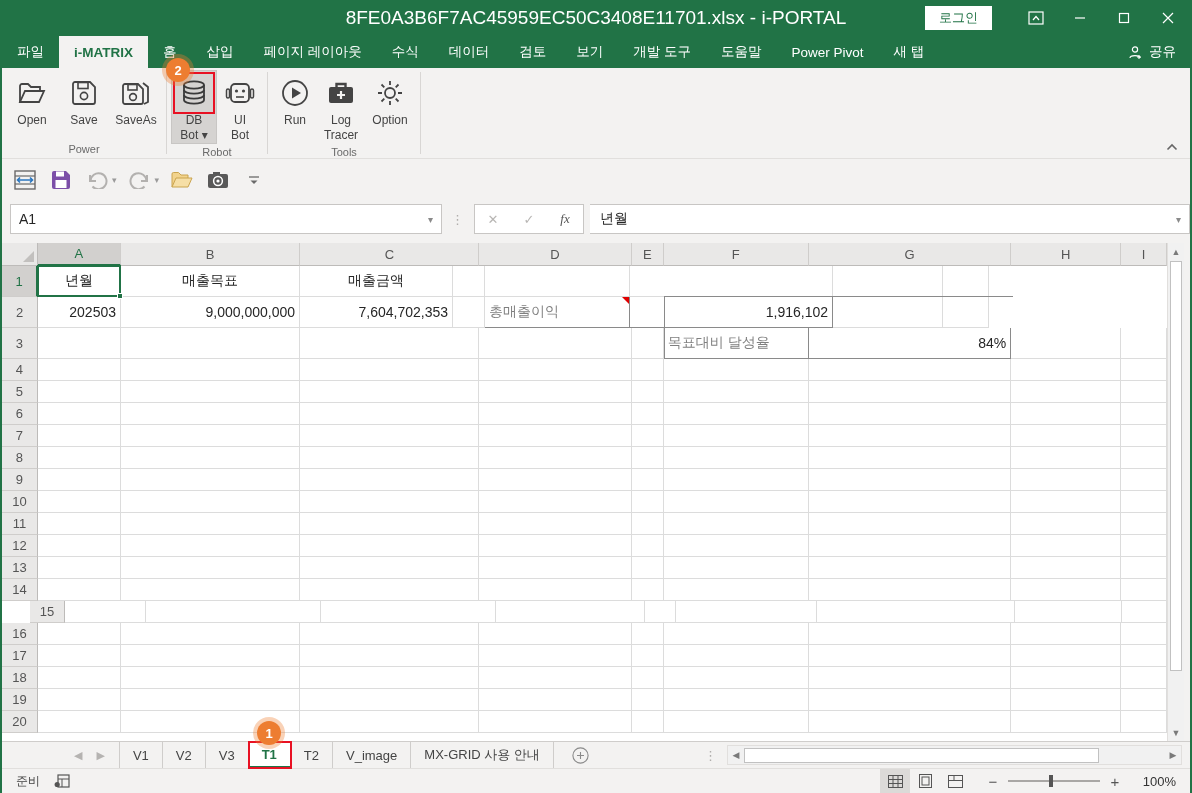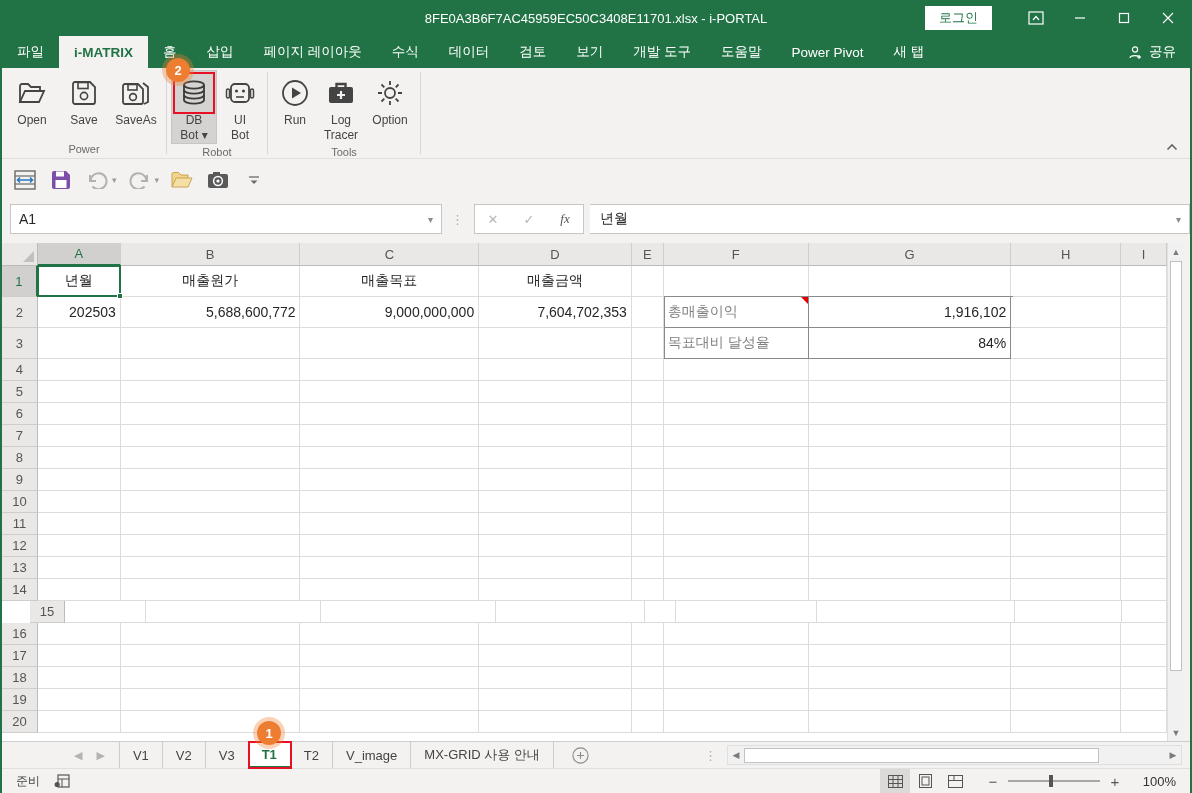--- a/index.html
+++ b/index.html
@@ -4,21 +4,21 @@
 <style>
   * { margin:0; padding:0; box-sizing:border-box; }
   html,body { width:1192px; height:793px; overflow:hidden; }
   body {
     font-family:"Liberation Sans","DejaVu Sans",sans-serif;
     font-size:13px; color:#262626; background:#fff;
     border-left:2px solid #217346; border-right:2px solid #217346;
   }
   
   .titlebar { height:36px; background:#217346; display:flex; align-items:center; color:#fff; position:relative; }
-  .title-text { position:absolute; left:0; right:0; text-align:center; font-size:13px; color:#fff; pointer-events:none; }
+  .title-text { position:absolute; left:0; right:0; text-align:center; font-size:19px; color:#fff; pointer-events:none; }
   .title-right { margin-left:auto; display:flex; align-items:center; gap:0; z-index:2; }
   .login-btn { background:#fff; color:#217346; font-size:13px; padding:3px 14px; margin-right:22px; cursor:pointer; }
   .win-btn { width:44px; height:30px; display:flex; align-items:center; justify-content:center; color:#fff; font-size:14px; cursor:pointer; }
   
   .ribbon-tabs { height:32px; background:#217346; display:flex; align-items:stretch; color:#fff; font-size:13.5px; }
   .rtab { padding:0 15px; display:flex; align-items:center; cursor:pointer; white-space:nowrap; }
   .rtab.active { background:#f3f2f1; color:#217346; font-weight:bold; }
   .rtab-search { display:flex; align-items:center; gap:7px; padding:0 14px; cursor:pointer; }
   .tabs-right { margin-left:auto; display:flex; align-items:center; padding-right:14px; gap:6px; cursor:pointer; }
   
@@ -350,42 +350,36 @@
         <div class="colh" style="width: 145px;">F</div>
         <div class="colh" style="width: 203px;">G</div>
         <div class="colh" style="width: 110px;">H</div>
         <div class="colh" style="width: 46px;">I</div>
       </div>
       <div class="grow" style="height: 31px;">
         <div class="rowh hl">1</div>
         <div class="cell c-center" style="width: 83px;">
           <span>년월</span>
         </div>
-        <div class="cell c-center" style="width: 180px;">
-          <span>매출원가</span>
-        </div>
         <div class="cell c-center" style="width: 179px; text-align: right;">
           <span>매출목표</span>
         </div>
         <div class="cell c-center" style="width: 153px;">
           <span>매출금액</span>
         </div>
         <div class="cell" style="width: 32px;"></div>
         <div class="cell" style="width: 145px;"></div>
         <div class="cell" style="width: 203px;"></div>
         <div class="cell" style="width: 110px;"></div>
         <div class="cell" style="width: 46px;"></div>
       </div>
       <div class="grow" style="height: 31px;">
         <div class="rowh">2</div>
         <div class="cell c-right" style="width: 83px;">
           <span>202503</span>
-        </div>
-        <div class="cell c-right" style="width: 180px;">
-          <span>5,688,600,772</span>
         </div>
         <div class="cell c-right" style="width: 179px;">
           <span>9,000,000,000</span>
         </div>
         <div class="cell c-right" style="width: 153px;">
           <span>7,604,702,353</span>
         </div>
         <div class="cell" style="width: 32px;"></div>
         <div class="cell c-left c-gray bdr" style="width: 145px;">
           <span>총매출이익</span>

